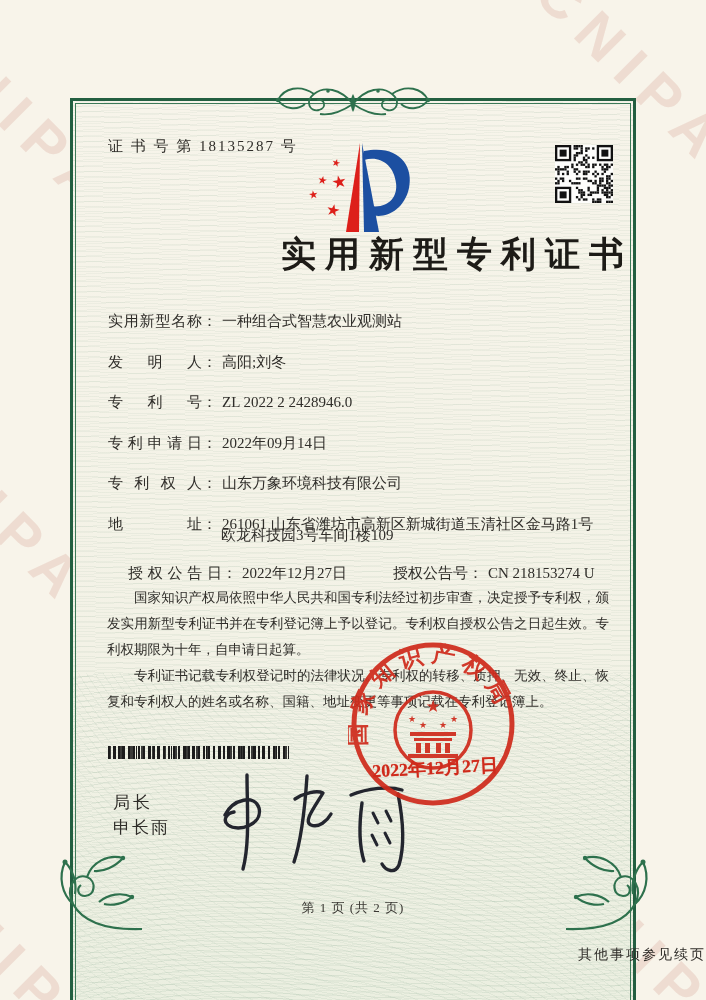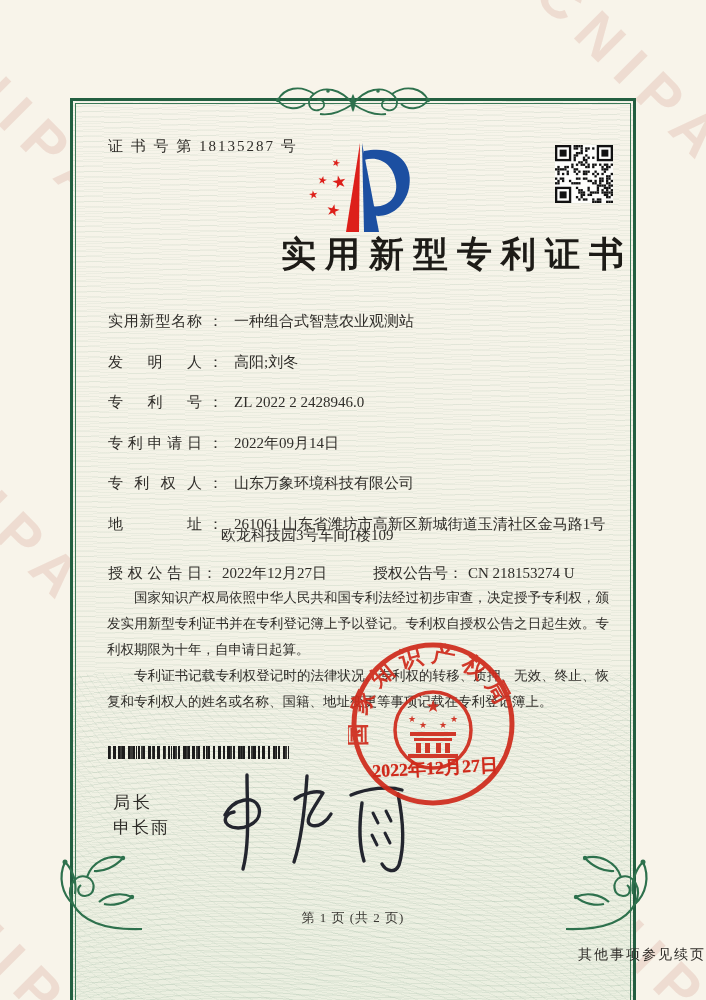--- a/index.html
+++ b/index.html
@@ -34,27 +34,27 @@
 
   
   .content{position:absolute;inset:0;z-index:4;}
   .cert-no{position:absolute;left:35px;top:36px;font-size:15px;letter-spacing:2px;color:#2f2d29;}
   .logo{position:absolute;left:228px;top:38px;}
   .qr{position:absolute;left:482px;top:44px;width:58px;height:58px;background:#fdfdfb;}
   .title{position:absolute;left:0;right:0;top:130px;text-align:right;font-size:35px;
          font-weight:bold;letter-spacing:9px;color:#1d1b17;}
 
   .fields{position:absolute;left:35px;top:208px;width:505px;font-size:15px;color:#2f2d29;}
-  .frow{display:flex;margin-bottom:16.5px;line-height:24px;gap:6px;}
+  .frow{display:flex;margin-bottom:16.5px;line-height:24px;}
   .flabel{display:inline-block;width:94px;text-align:justify;text-align-last:justify;
           -moz-text-align-last:justify;flex:none;}
   .fcolon{flex:none;}
   .fvalue{margin-left:5px;}
   .addr2{margin-left:113px;line-height:24px;margin-top:-13px;margin-bottom:14px;}
-  .grant-row{display:flex;line-height:24px;}
+  .grant-row{display:flex;line-height:24px;margin-left:20px;}
   .grant-pair2{margin-left:46px;display:flex;}
 
   .paras{position:absolute;left:34px;top:484px;width:502px;font-size:13.5px;line-height:1.92;
          color:#2f2d29;text-align:justify;}
   .paras p{margin:0;text-indent:2em;}
 
   .barcode{position:absolute;left:35px;top:645px;width:181px;height:13px;
          background:
            repeating-linear-gradient(90deg,#1c1c1c 0 2px, rgba(0,0,0,0) 2px 5px),
            repeating-linear-gradient(90deg,#1c1c1c 0 1px, rgba(0,0,0,0) 1px 7px),
@@ -63,21 +63,21 @@
   .director{position:absolute;left:40px;top:690px;font-size:17px;color:#2f2d29;letter-spacing:3px;}
   .director .name{margin-top:2px;letter-spacing:2px;}
   .signature{position:absolute;left:128px;top:662px;}
 
   .seal{position:absolute;left:348px;top:638px;width:170px;height:172px;}
   .seal-date{position:absolute;left:352px;top:756px;width:166px;text-align:center;
          font-size:18px;font-weight:bold;color:#cf2a1b;transform:rotate(-3deg);
          letter-spacing:0px;text-shadow:0 0 1px rgba(207,42,27,.6);}
 
   .page-num{position:absolute;left:0;right:0;top:798px;text-align:center;font-size:13px;
-         color:#3a3833;letter-spacing:1px;margin-top:10px;}
+         color:#3a3833;letter-spacing:1px;}
 
   .foot-note{position:absolute;left:0;right:0;top:946px;text-align:right;font-size:14px;
          color:#2f2d29;letter-spacing:2px;z-index:4;}
 </style>
 </head>
 <body>
 
 <div id="page">
 
   <div class="wm" style="left:-45px;top:5px;">CNIPA</div>

